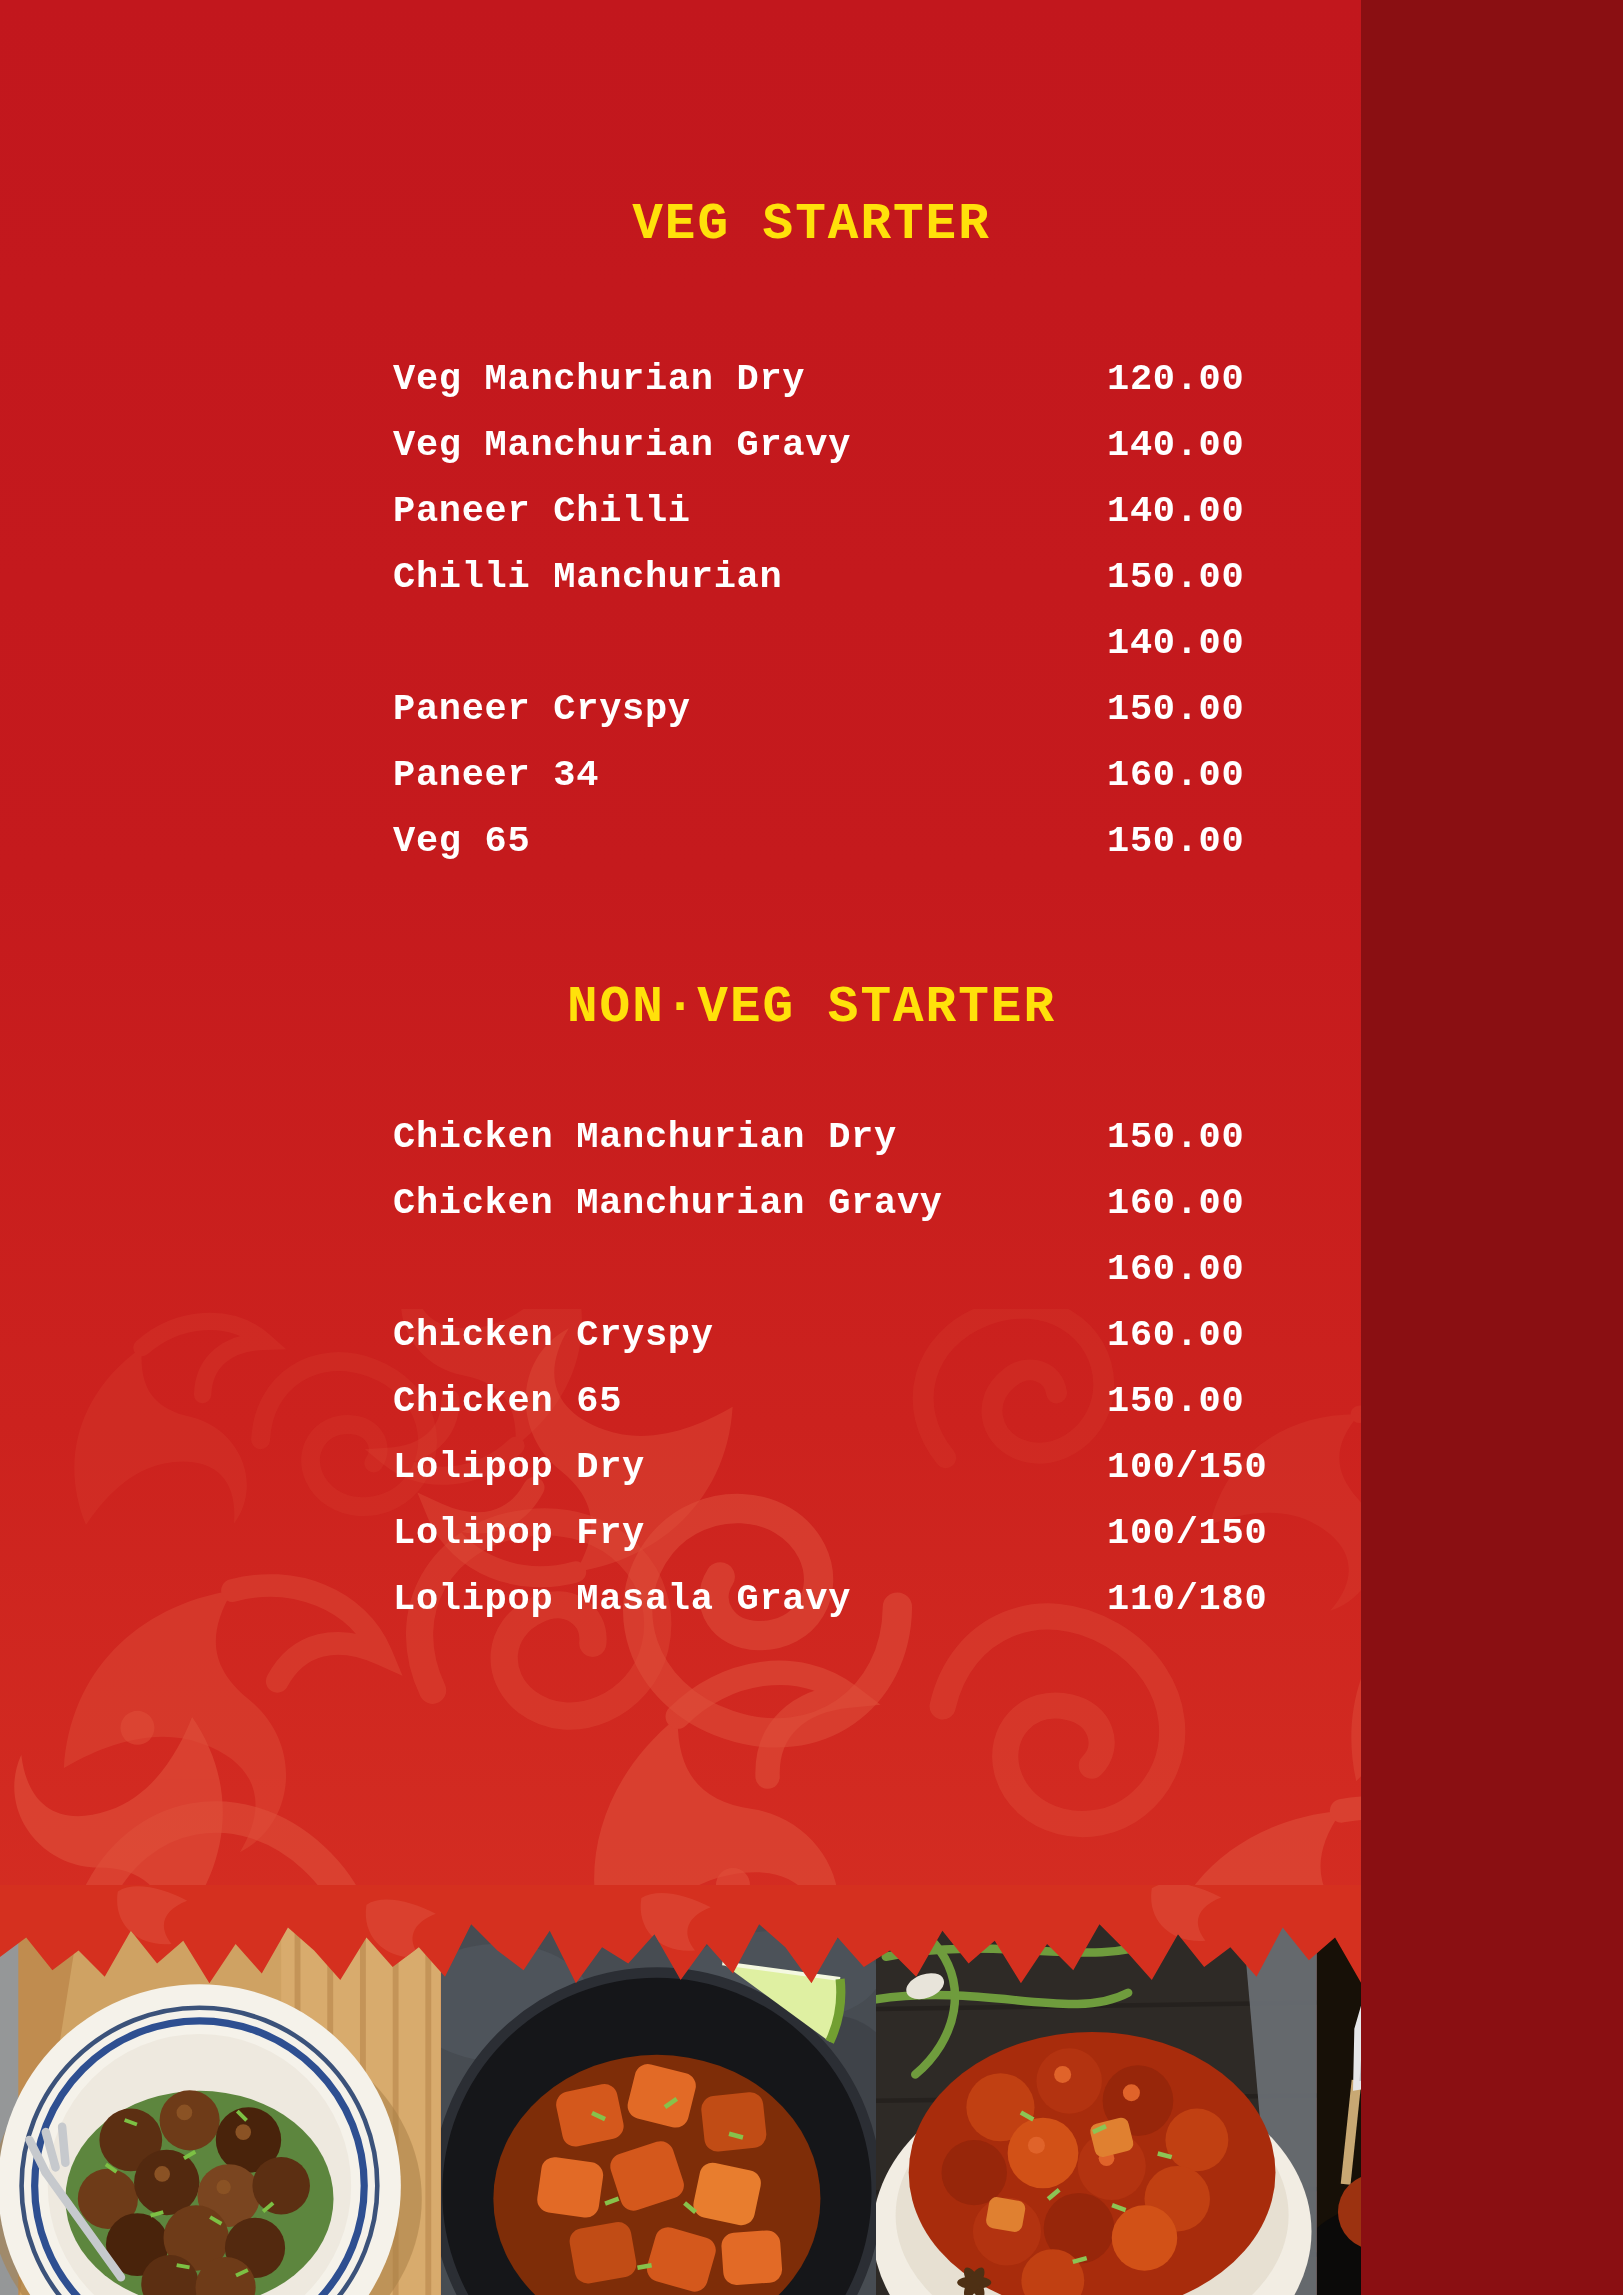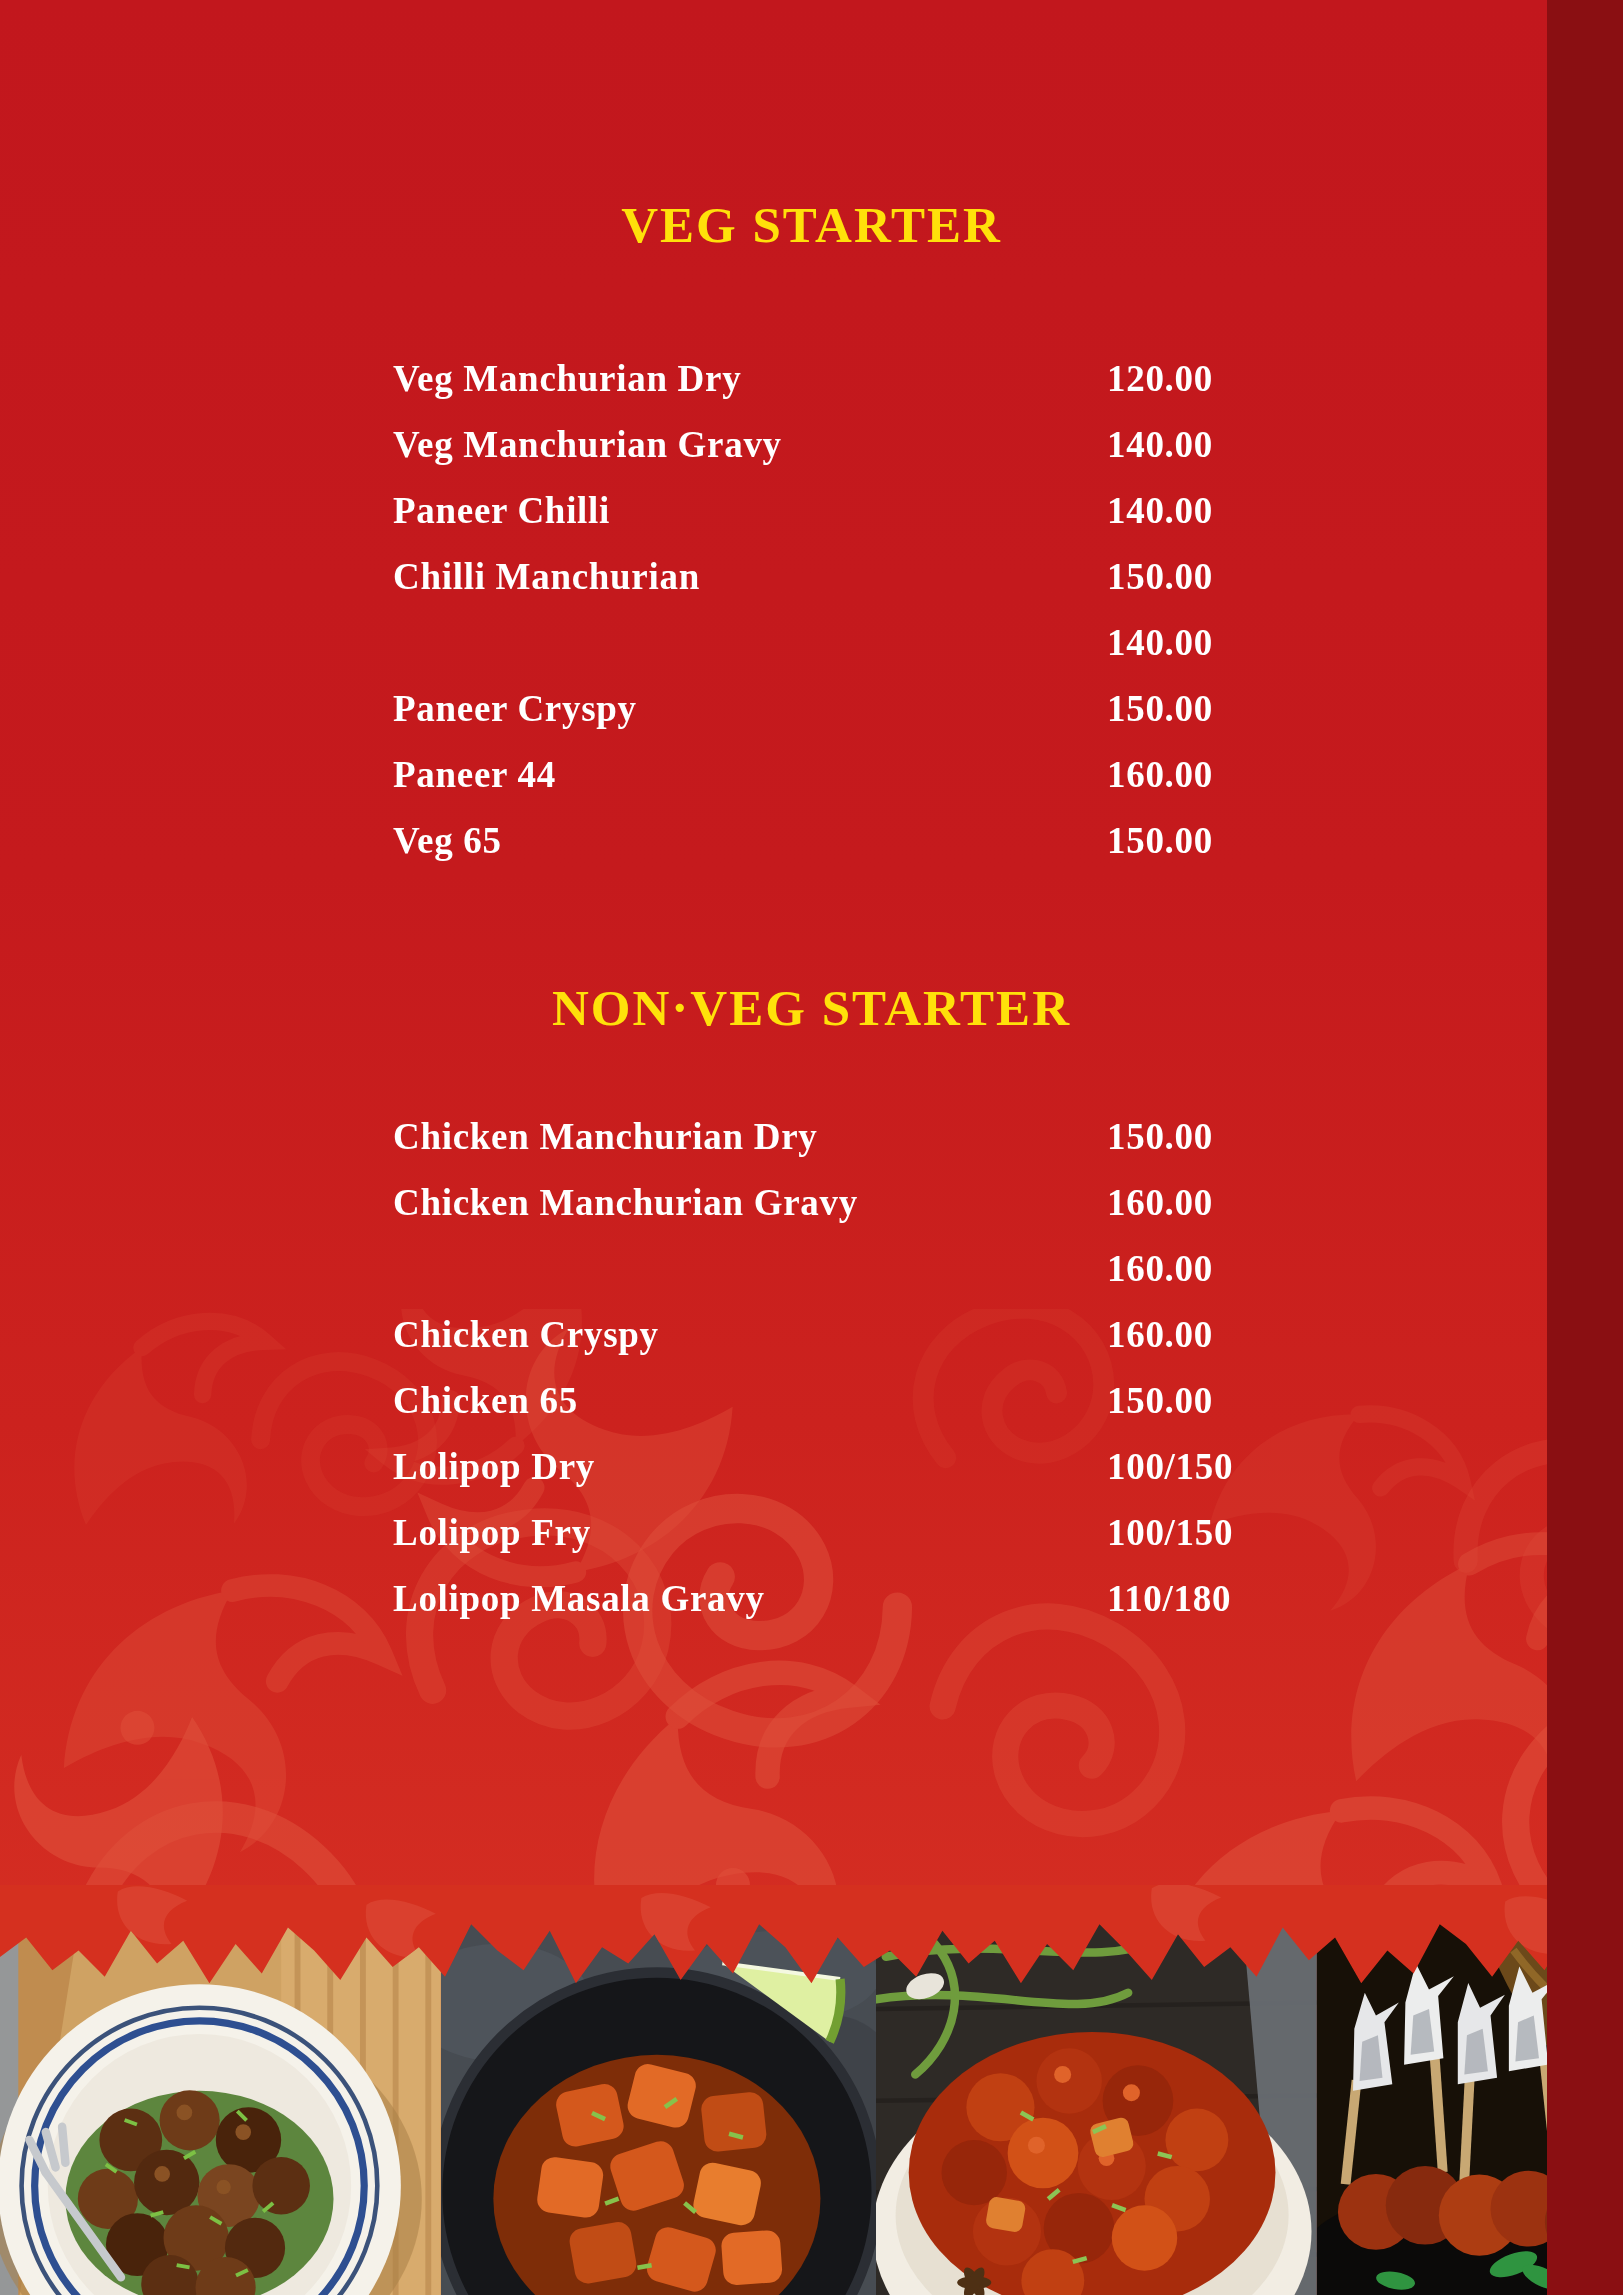--- a/index.html
+++ b/index.html
@@ -1,19 +1,19 @@
 <!DOCTYPE html>
 <html style="font-size:10.5px"><head>
 <meta charset="utf-8">
 <style>
   html,body{margin:0;padding:0;background:#8a0f12;}
   .page{
-    position:relative;width:1547px;height:2295px;overflow:hidden;
+    position:relative;width:1361px;height:2295px;overflow:hidden;
     background:linear-gradient(180deg,#c2171d 0%,#c51a1d 38%,#cc221e 62%,#d42d22 84%,#d63122 100%);
-    font-family:Liberation Serif, serif;
+    font-family:Liberation Mono, monospace;
   }
   .pattern-layer{position:absolute;left:0;top:1309px;width:1623px;height:661px;z-index:1;}
   .gallery{position:absolute;left:0;top:1924px;width:1623px;height:371px;z-index:2;display:flex;}
   .gallery svg{display:block;height:371px;}
   .torn-layer{position:absolute;left:0;top:1885px;width:1623px;height:131px;z-index:3;}
   .menu-section{position:absolute;left:0;width:1623px;z-index:5;}
   .section-title{
     position:absolute;left:0;width:1623px;margin:0;text-align:center;
     font-size:51px;font-weight:bold;letter-spacing:2px;color:#ffe10a;
   }
@@ -89,21 +89,21 @@
         <span class="item-price">150.00</span>
       </div>
       <div class="row">
         <span class="item-price">140.00</span>
       </div>
       <div class="row">
         <span class="item-name">Paneer Cryspy</span>
         <span class="item-price">150.00</span>
       </div>
       <div class="row">
-        <span class="item-name">Paneer 44</span>
+        <span class="item-name">Paneer 34</span>
         <span class="item-price">160.00</span>
       </div>
       <div class="row">
         <span class="item-name">Veg 65</span>
         <span class="item-price">150.00</span>
       </div>
     </div>
   </section>
 
   <section class="menu-section">

